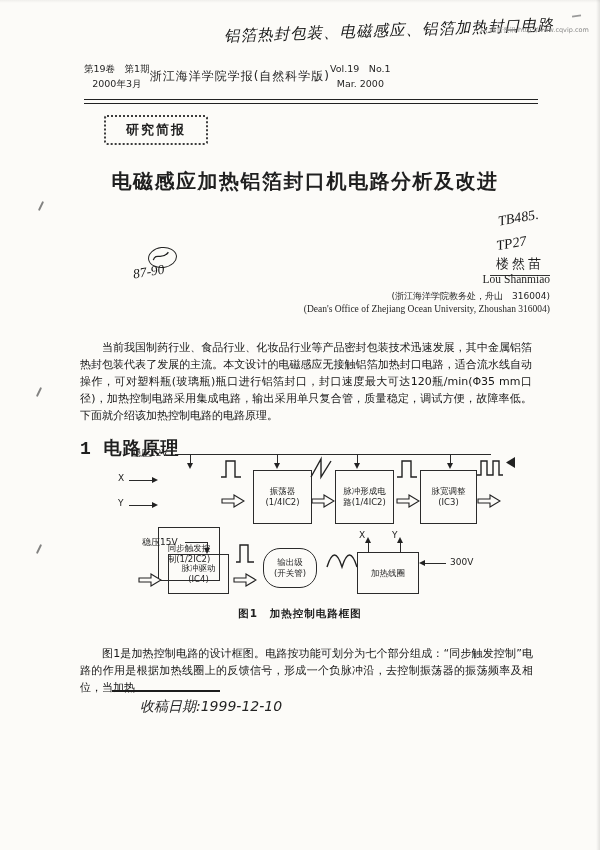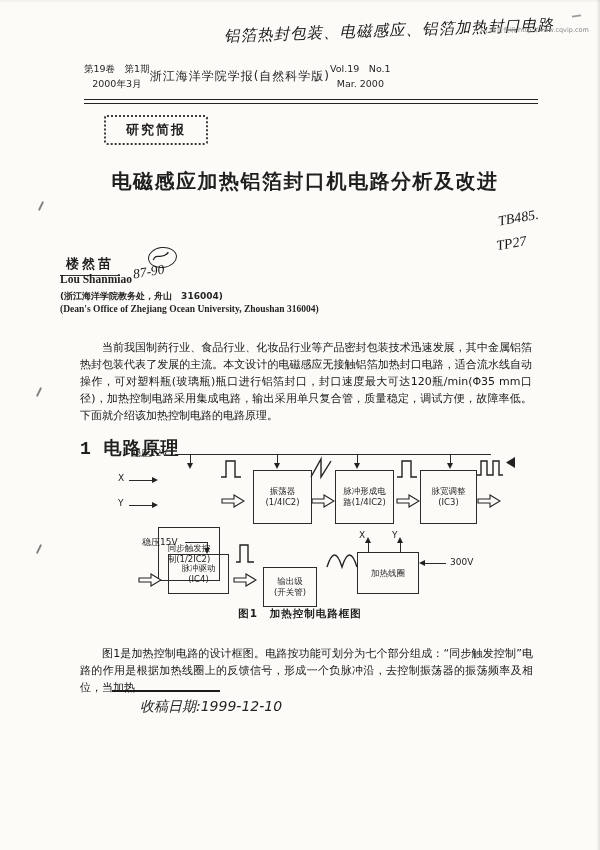--- a/index.html
+++ b/index.html
@@ -28,21 +28,21 @@
   .report-box span{font-size:13px;font-weight:bold;letter-spacing:2px;}
 
   .title-cn{left:60px;top:168px;width:490px;text-align:center;font-size:20px;font-weight:bold;letter-spacing:1.5px;}
   .title-en{left:60px;top:199px;width:490px;text-align:center;font-family:"Liberation Serif",serif;
             font-size:15.5px;font-weight:bold;line-height:22px;}
   .codes{left:500px;top:206px;font-size:14px;transform:rotate(-10deg);line-height:24px;font-family:"Liberation Serif",serif;}
   .codes .c2{margin-left:-6px;}
   .circle-mark{left:148px;top:247px;width:27px;height:19px;border:1.4px solid #222;border-radius:50%;transform:rotate(-7deg);}
   .pages-hw{left:133px;top:264px;font-size:13.5px;transform:rotate(-9deg);font-family:"Liberation Serif",serif;}
 
-  .center-block{left:60px;width:490px;text-align:left;font-weight:bold;}
+  .center-block{left:60px;width:490px;text-align:right;}
   .author-cn{font-size:13px;letter-spacing:3px;border-bottom:1.2px solid #333;padding:0 6px 2px 6px;display:inline-block;}
   .author-en{font-family:"Liberation Serif",serif;font-size:11.5px;}
   .affil-cn{font-size:9px;color:#242424;}
   .affil-en{font-family:"Liberation Serif",serif;font-size:9.5px;}
 
   .abstract{left:80px;top:339px;width:452px;font-size:11px;line-height:17px;text-align:justify;text-indent:2em;color:#161616;}
   .sec-heading{left:80px;top:436px;font-size:18px;font-weight:bold;letter-spacing:1px;font-family:Liberation Mono, monospace;}
 
   
   .diagram{left:78px;top:447px;width:462px;height:160px;}
@@ -204,21 +204,21 @@
     <div class="abs dbox" style="left:90px;top:107px;width:59px;height:38px;">
       <div>脉冲驱动</div>
       <div>(IC4)</div>
     </div>
     <svg class="abs" style="left:157px;top:93px;" width="20" height="26" viewBox="0 0 20 26">
         <polyline points="1,22 5,22 5,5 13,5 13,22 19,22" fill="none" stroke="#222" stroke-width="1.4"></polyline>
       </svg>
     <svg class="abs" style="left:155px;top:126px;" width="24" height="14" viewBox="0 0 24 14">
         <polygon points="1,5 13,5 13,1 23,7 13,13 13,9 1,9" fill="#fcfbf8" stroke="#222" stroke-width="1.1"></polygon>
       </svg>
-    <div class="abs dbox" style="left:185px;top:120px;width:52px;height:38px;">
+    <div class="abs dbox" style="left:185px;top:101px;width:52px;height:38px;border-radius:17px;">
       <div>输出级</div>
       <div>(开关管)</div>
     </div>
     <svg class="abs" style="left:248px;top:96px;" width="32" height="28" viewBox="0 0 32 28">
         <path d="M1,24 Q8.5,0 16,24 Q23.5,0 31,24" fill="none" stroke="#222" stroke-width="1.4"></path>
       </svg>
     <div class="abs dbox" style="left:279px;top:105px;width:60px;height:40px;">
       <div>加热线圈</div>
     </div>
     <span class="abs dlabel" style="left:281px;top:83px;">X</span>

